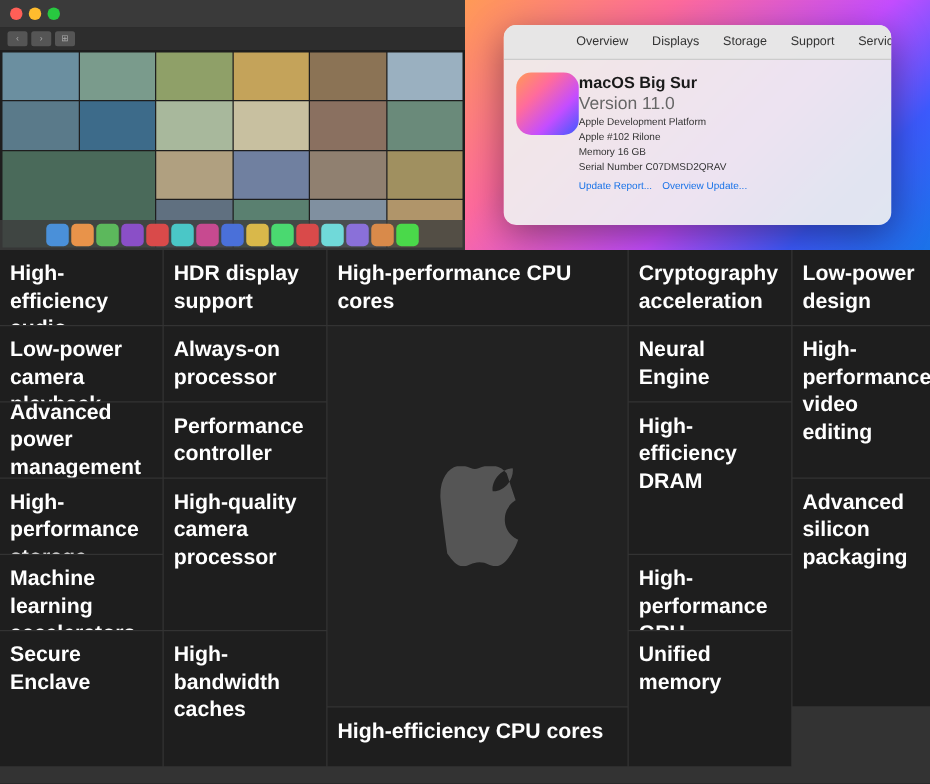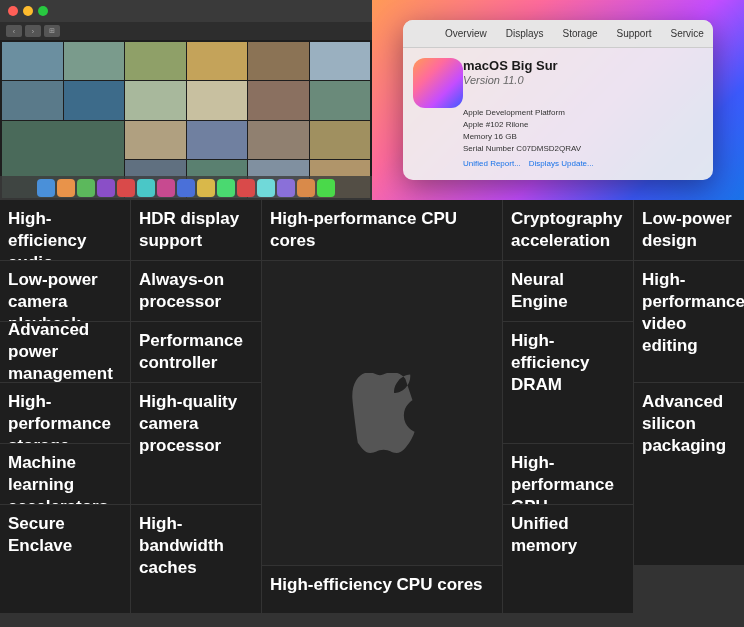--- a/index.html
+++ b/index.html
@@ -171,21 +171,21 @@
       display: flex;
       align-items: center;
       padding: 0 10px;
       gap: 4px;
       border-bottom: 1px solid #ccc;
     }
 
     .about-nav {
       display: flex;
       gap: 19px;
-      margin-left: 20px;
+      margin-left: 36px;
     }
 
     .about-nav-item {
       font-size: 10px;
       color: #333;
       cursor: pointer;
     }
 
     .about-content {
       display: flex;
@@ -205,24 +205,23 @@
     }
 
     .about-title {
       font-size: 13px;
       font-weight: 700;
       color: #1a1a1a;
       margin-bottom: 1px;
     }
 
     .about-version {
-      font-size: 11px;
+      font-size: 14px;
       color: #666;
-      margin-bottom: 21px;
-      font-style: italic;
+      margin-bottom: 2px;
     }
 
     .about-detail {
       font-size: 8px;
       color: #333;
       line-height: 1.5;
     }
 
     .about-buttons {
       display: flex;
@@ -392,22 +391,22 @@
         <div class="about-info">
           <div class="about-title">macOS Big Sur</div>
           <div class="about-version">Version 11.0</div>
           <div class="about-detail">
             <div>Apple Development Platform</div>
             <div>Apple  #102 Rilone</div>
             <div>Memory  16 GB</div>
             <div>Serial Number  C07DMSD2QRAV</div>
           </div>
           <div class="about-buttons">
-            <span class="about-btn">Unified Report...</span>
-            <span class="about-btn">Displays Update...</span>
+            <span class="about-btn">Update Report...</span>
+            <span class="about-btn">Overview Update...</span>
           </div>
         </div>
       </div>
     </div>
   </div>
 </div>
 
 <div class="bottom-section">
   <div class="chip-grid">
 

